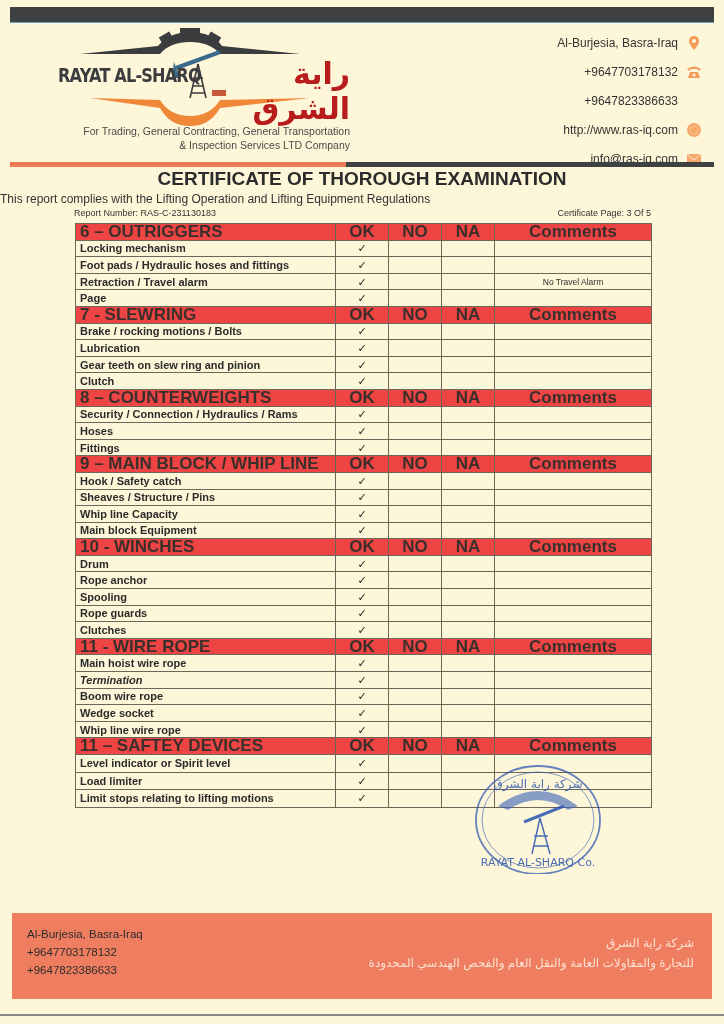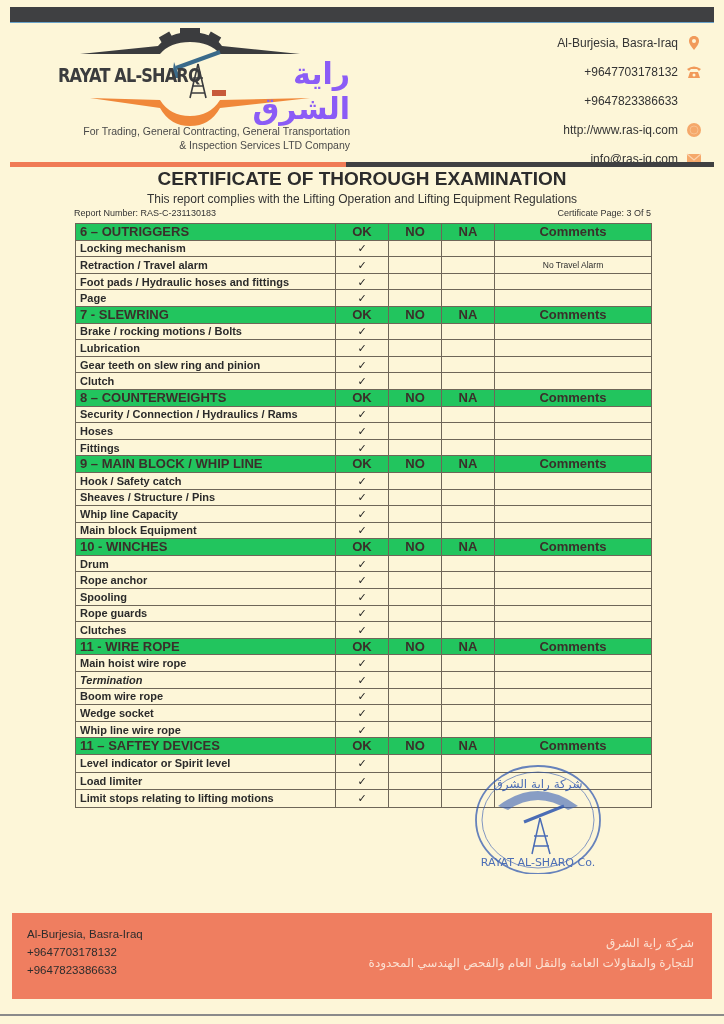--- a/index.html
+++ b/index.html
@@ -17,51 +17,51 @@
   }
   .logo { position: absolute; left: 50px; top: 28px; width: 300px; height: 100px; }
   .logo svg { position: absolute; left: 0; top: 0; }
   .logo-en {
     position: absolute; left: 8px; top: 36px;
     font-family: "DejaVu Sans", sans-serif; font-weight: bold;
     font-size: 19px; letter-spacing: -1px; color: #3b3c3e; transform: scaleX(0.85); transform-origin: left;
   }
   .logo-ar {
     position: absolute; left: 188px; top: 28px; direction: rtl;
-    font-family: "DejaVu Sans", sans-serif; font-weight: bold; font-size: 30px; color: #8b5cf6;
+    font-family: "DejaVu Sans", sans-serif; font-weight: bold; font-size: 30px; color: #b91c1c;
   }
   .tagline {
     position: absolute; left: 40px; top: 124px; width: 310px; text-align: right;
     font-size: 10.5px; color: #4a4a4a; line-height: 14px;
   }
   .contacts { position: absolute; right: 22px; top: 28px; text-align: right; }
   .contact-row { height: 29px; display: flex; justify-content: flex-end; align-items: center; font-size: 12px; color: #333; }
   .contact-row .txt { margin-right: 8px; }
   .contact-row .ic { width: 16px; height: 16px; display: inline-block; }
   .divider { position: absolute; left: 10px; top: 162px; width: 704px; height: 5px; display: flex; }
   .divider .o { width: 336px; background: #f07b55; }
   .divider .d { flex: 1; background: #3f4042; }
   .title {
     position: absolute; left: 0; top: 168px; width: 724px; text-align: center;
     font-size: 19px; font-weight: bold; color: #2c2c2c;
   }
   .subtitle {
-    position: absolute; left: 0; top: 192px; width: 724px; text-align: center; font-size: 12px; color: #333;
+    position: absolute; left: 0; top: 192px; width: 724px; font-size: 12px; color: #333;
   }
   .report-no { position: absolute; left: 74px; top: 208px; font-size: 9px; color: #333; }
   .cert-page { position: absolute; right: 73px; top: 208px; font-size: 9px; color: #333; }
   table.checklist {
     position: absolute; left: 75px; top: 223px; width: 577px;
     border-collapse: collapse; font-size: 11px;
   }
   table.checklist td {
     border: 1px solid #6e6658; height: 16.6px; padding: 0 4px; line-height: 14px;
   }
   table.checklist tr.hdr td {
-    background: #22c55e; color: #3a2f2a; font-weight: bold; font-size: 13px; margin-top: 36px;
+    background: #ef4444; color: #3a2f2a; font-weight: bold; font-size: 17px; margin-top: 36px;
   }
   table.checklist tr.hdr td.c, table.checklist td.c { text-align: center; }
   td.item { font-weight: bold; color: #2b2b2b; width: 260px; }
   td.item.it { font-style: italic; }
   td.ok, td.no, td.na { width: 53px; }
   td.ok { width: 53px; }
   td.cm { font-size: 8.5px; text-align: center; }
   tr.big td { height: 17.5px; }
   .check { font-size: 11px; color: #222; }
   .stamp { position: absolute; left: 468px; top: 762px; width: 140px; height: 112px; opacity: 0.85; }
@@ -160,32 +160,32 @@
         <td class="c">Comments</td>
       </tr>
       <tr>
         <td class="item">Locking mechanism</td>
         <td class="c ok check">✓</td>
         <td class="c no"></td>
         <td class="c na"></td>
         <td class="cm"></td>
       </tr>
       <tr>
+        <td class="item">Foot pads / Hydraulic hoses and fittings</td>
+        <td class="c ok check">✓</td>
+        <td class="c no"></td>
+        <td class="c na"></td>
+        <td class="cm"></td>
+      </tr>
+      <tr>
         <td class="item">Retraction / Travel alarm</td>
         <td class="c ok check">✓</td>
         <td class="c no"></td>
         <td class="c na"></td>
         <td class="cm">No Travel Alarm</td>
-      </tr>
-      <tr>
-        <td class="item">Foot pads / Hydraulic hoses and fittings</td>
-        <td class="c ok check">✓</td>
-        <td class="c no"></td>
-        <td class="c na"></td>
-        <td class="cm"></td>
       </tr>
       <tr>
         <td class="item">Page</td>
         <td class="c ok check">✓</td>
         <td class="c no"></td>
         <td class="c na"></td>
         <td class="cm"></td>
       </tr>
       <tr class="hdr">
         <td>7 - SLEWRING</td>

